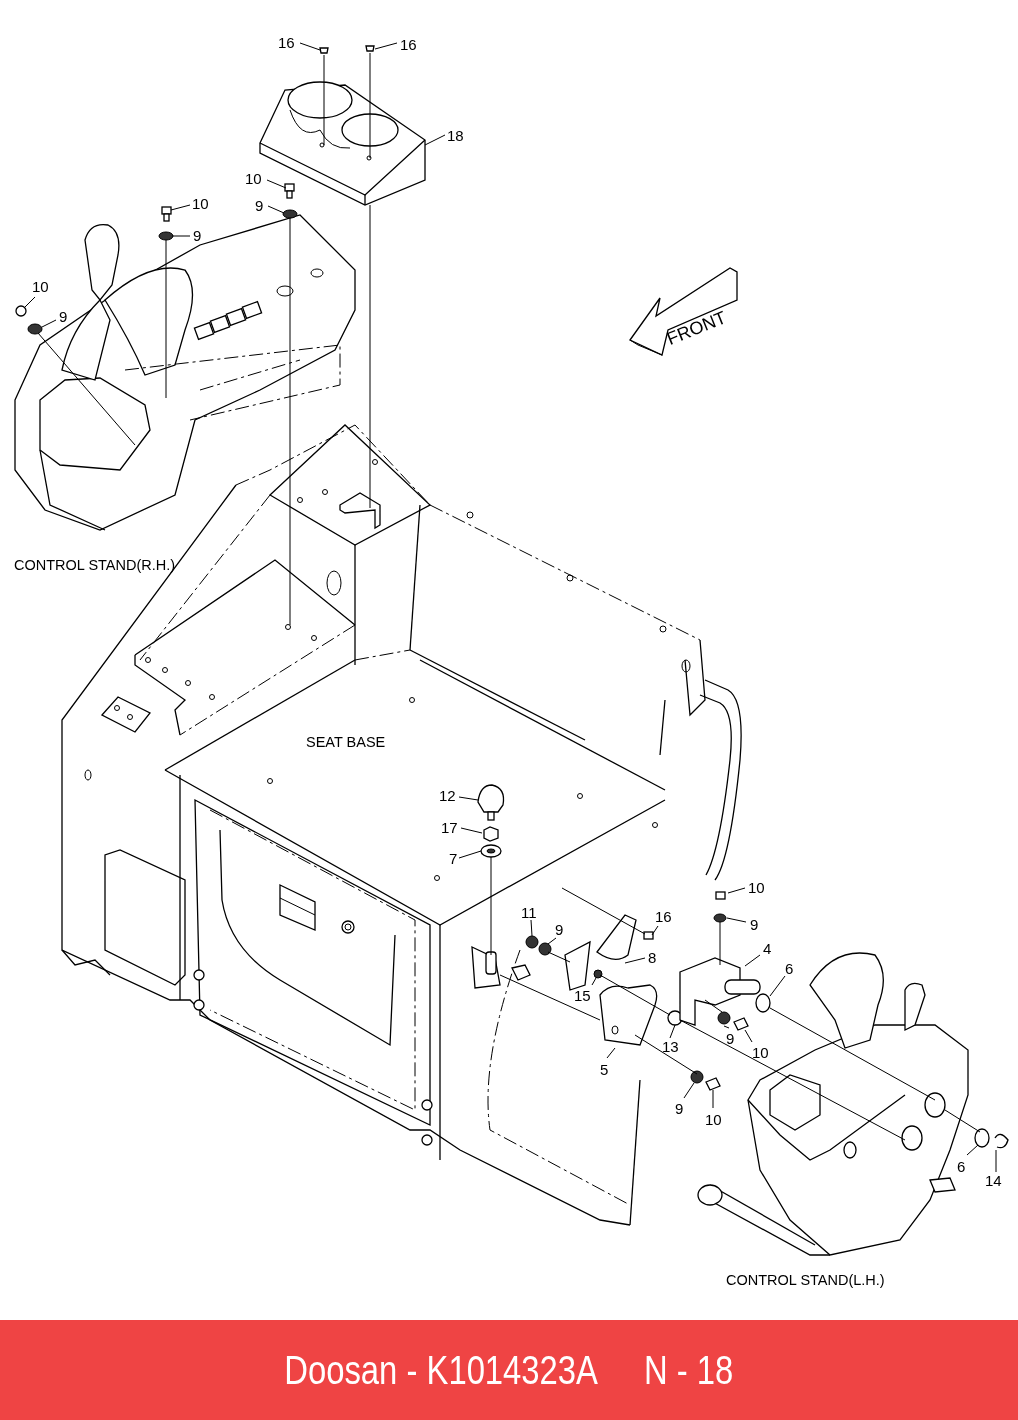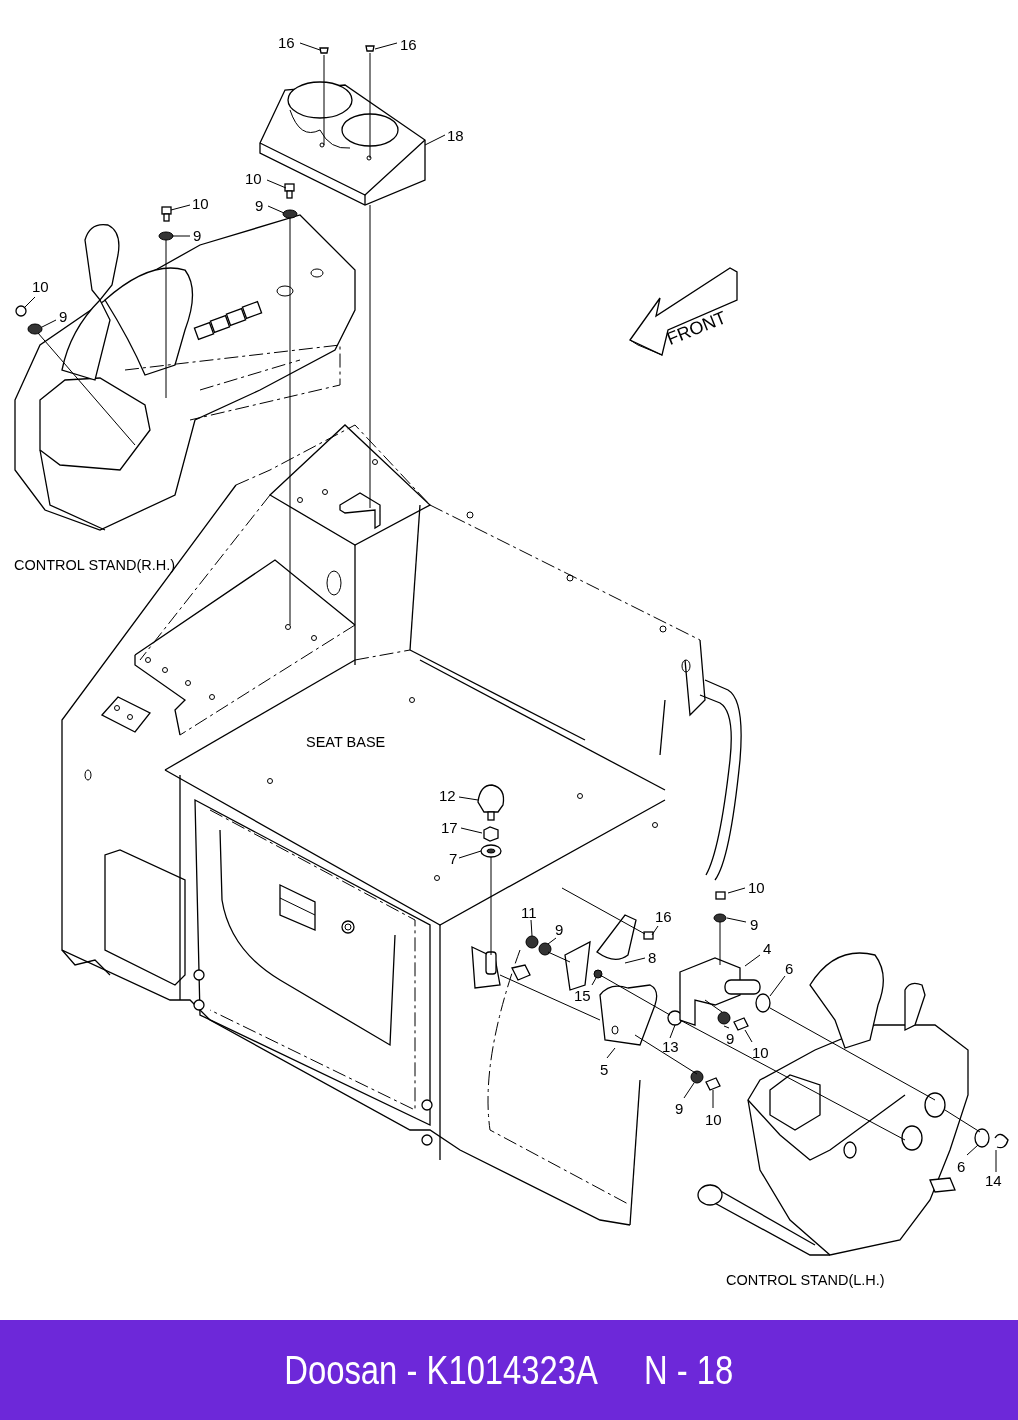--- a/index.html
+++ b/index.html
@@ -7,21 +7,21 @@
   #drawing { position: absolute; left: 0; top: 0; width: 1018px; height: 1320px; }
   #drawing .ln { fill: none; stroke: #000; stroke-width: 1.3; }
   #drawing .thin { fill: none; stroke: #000; stroke-width: 1; }
   #drawing .dash { fill: none; stroke: #000; stroke-width: 1; stroke-dasharray: 14 4 3 4; }
   #drawing .fillw { fill: #fff; stroke: #000; stroke-width: 1.3; }
   #drawing .fillk { fill: #333; stroke: #000; stroke-width: 1; }
   #drawing text { font-family: "Liberation Sans", sans-serif; fill: #000; }
   #drawing .num { font-size: 15px; }
   #drawing .cap { font-size: 14.5px; }
   #drawing .lead { fill: none; stroke: #000; stroke-width: 1; }
-  #footer { position: absolute; left: 0; top: 1320px; width: 1018px; height: 100px; background: #6d28d9; display: flex; align-items: center; justify-content: center; }
+  #footer { position: absolute; left: 0; top: 1320px; width: 1018px; height: 100px; background: #ef4444; display: flex; align-items: center; justify-content: center; }
   #footer .ft { color: #ffffff; font-family: "Liberation Sans", sans-serif; font-size: 40px; letter-spacing: 0; transform: scaleX(0.82); white-space: pre; }
   #footer .gap { display: inline-block; width: 56px; }
 </style>
 </head>
 <body>
 
 <svg id="drawing" viewBox="0 0 1018 1320" xmlns="http://www.w3.org/2000/svg">
 
   <g>
 

